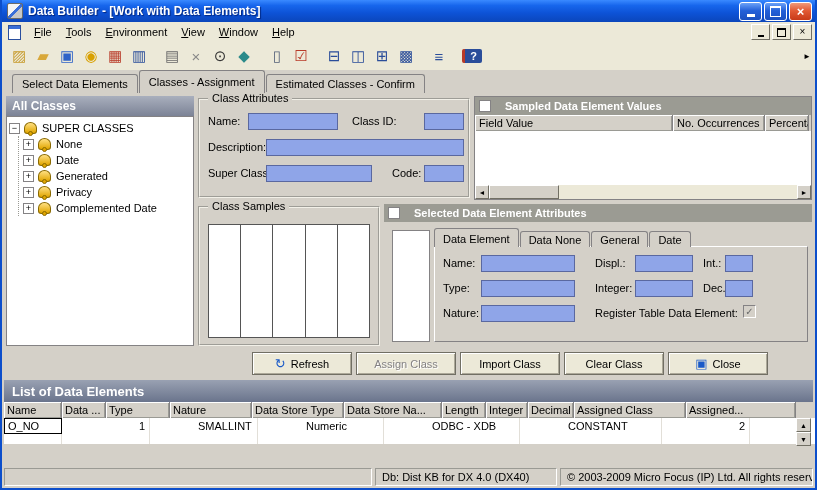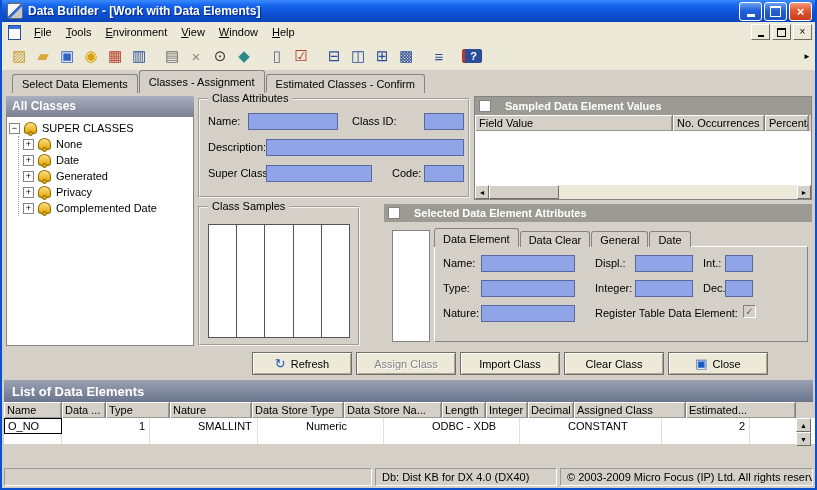--- a/index.html
+++ b/index.html
@@ -277,40 +277,40 @@
       </div>
     <div class="listbody"></div>
     <div class="hscroll">
       <span class="sbtn">◄</span>
       <span class="sthumb"></span>
       <span style="flex:1"></span>
       <span class="sbtn">►</span>
     </div>
   </div>
 
-  <div class="group" style="left:196px;top:206px;width:162px;height:140px;">
+  <div class="group" style="left:196px;top:206px;width:182px;height:140px;">
     <span class="glabel">Class Samples</span>
     <div class="samplebox">
       <span class="scol"></span>
       <span class="scol"></span>
       <span class="scol"></span>
       <span class="scol"></span>
       <span class="scol"></span>
     </div>
   </div>
 
   <div class="selected">
     <div class="shdr">
       <span class="chk"></span>
       <span>Selected Data Element Attributes</span>
     </div>
     <div class="slimbox"></div>
     <div class="stabs" id="stabs">
         <span class="stab active">Data Element</span>
-        <span class="stab">Data Clear</span>
+        <span class="stab">Data None</span>
         <span class="stab">General</span>
         <span class="stab">Date</span>
       </div>
     <div class="stabpanel">
       <span class="lbl" style="left:8px;top:10px;">Name:</span>
       <span class="fld" style="left:46px;top:8px;width:92px;"></span>
       <span class="lbl" style="left:160px;top:10px;">Displ.:</span>
       <span class="fld" style="left:200px;top:8px;width:56px;"></span>
       <span class="lbl" style="left:268px;top:10px;">Int.:</span>
       <span class="fld" style="left:290px;top:8px;width:26px;"></span>
@@ -352,21 +352,21 @@
       <span class="thc" style="width: 58px;">Name</span>
       <span class="thc" style="width: 44px;">Data ...</span>
       <span class="thc" style="width: 64px;">Type</span>
       <span class="thc" style="width: 82px;">Nature</span>
       <span class="thc" style="width: 92px;">Data Store Type</span>
       <span class="thc" style="width: 98px;">Data Store Na...</span>
       <span class="thc" style="width: 44px;">Length</span>
       <span class="thc" style="width: 42px;">Integer</span>
       <span class="thc" style="width: 46px;">Decimal</span>
       <span class="thc" style="width: 112px;">Assigned Class</span>
-      <span class="thc" style="width: 110px;">Estimated...</span>
+      <span class="thc" style="width: 110px;">Assigned...</span>
     </div>
   <div class="tbody" id="tbody">
       <div class="trw">
         <span class="tc focuscell" style="width: 58px;">O_NO</span>
         <span class="tc num" style="width: 44px;">1</span>
         <span class="tc" style="width: 64px;">SMALLINT</span>
         <span class="tc" style="width: 82px;">Numeric</span>
         <span class="tc" style="width: 92px;">ODBC - XDB</span>
         <span class="tc" style="width: 98px;">CONSTANT</span>
         <span class="tc num" style="width: 44px;">2</span>

